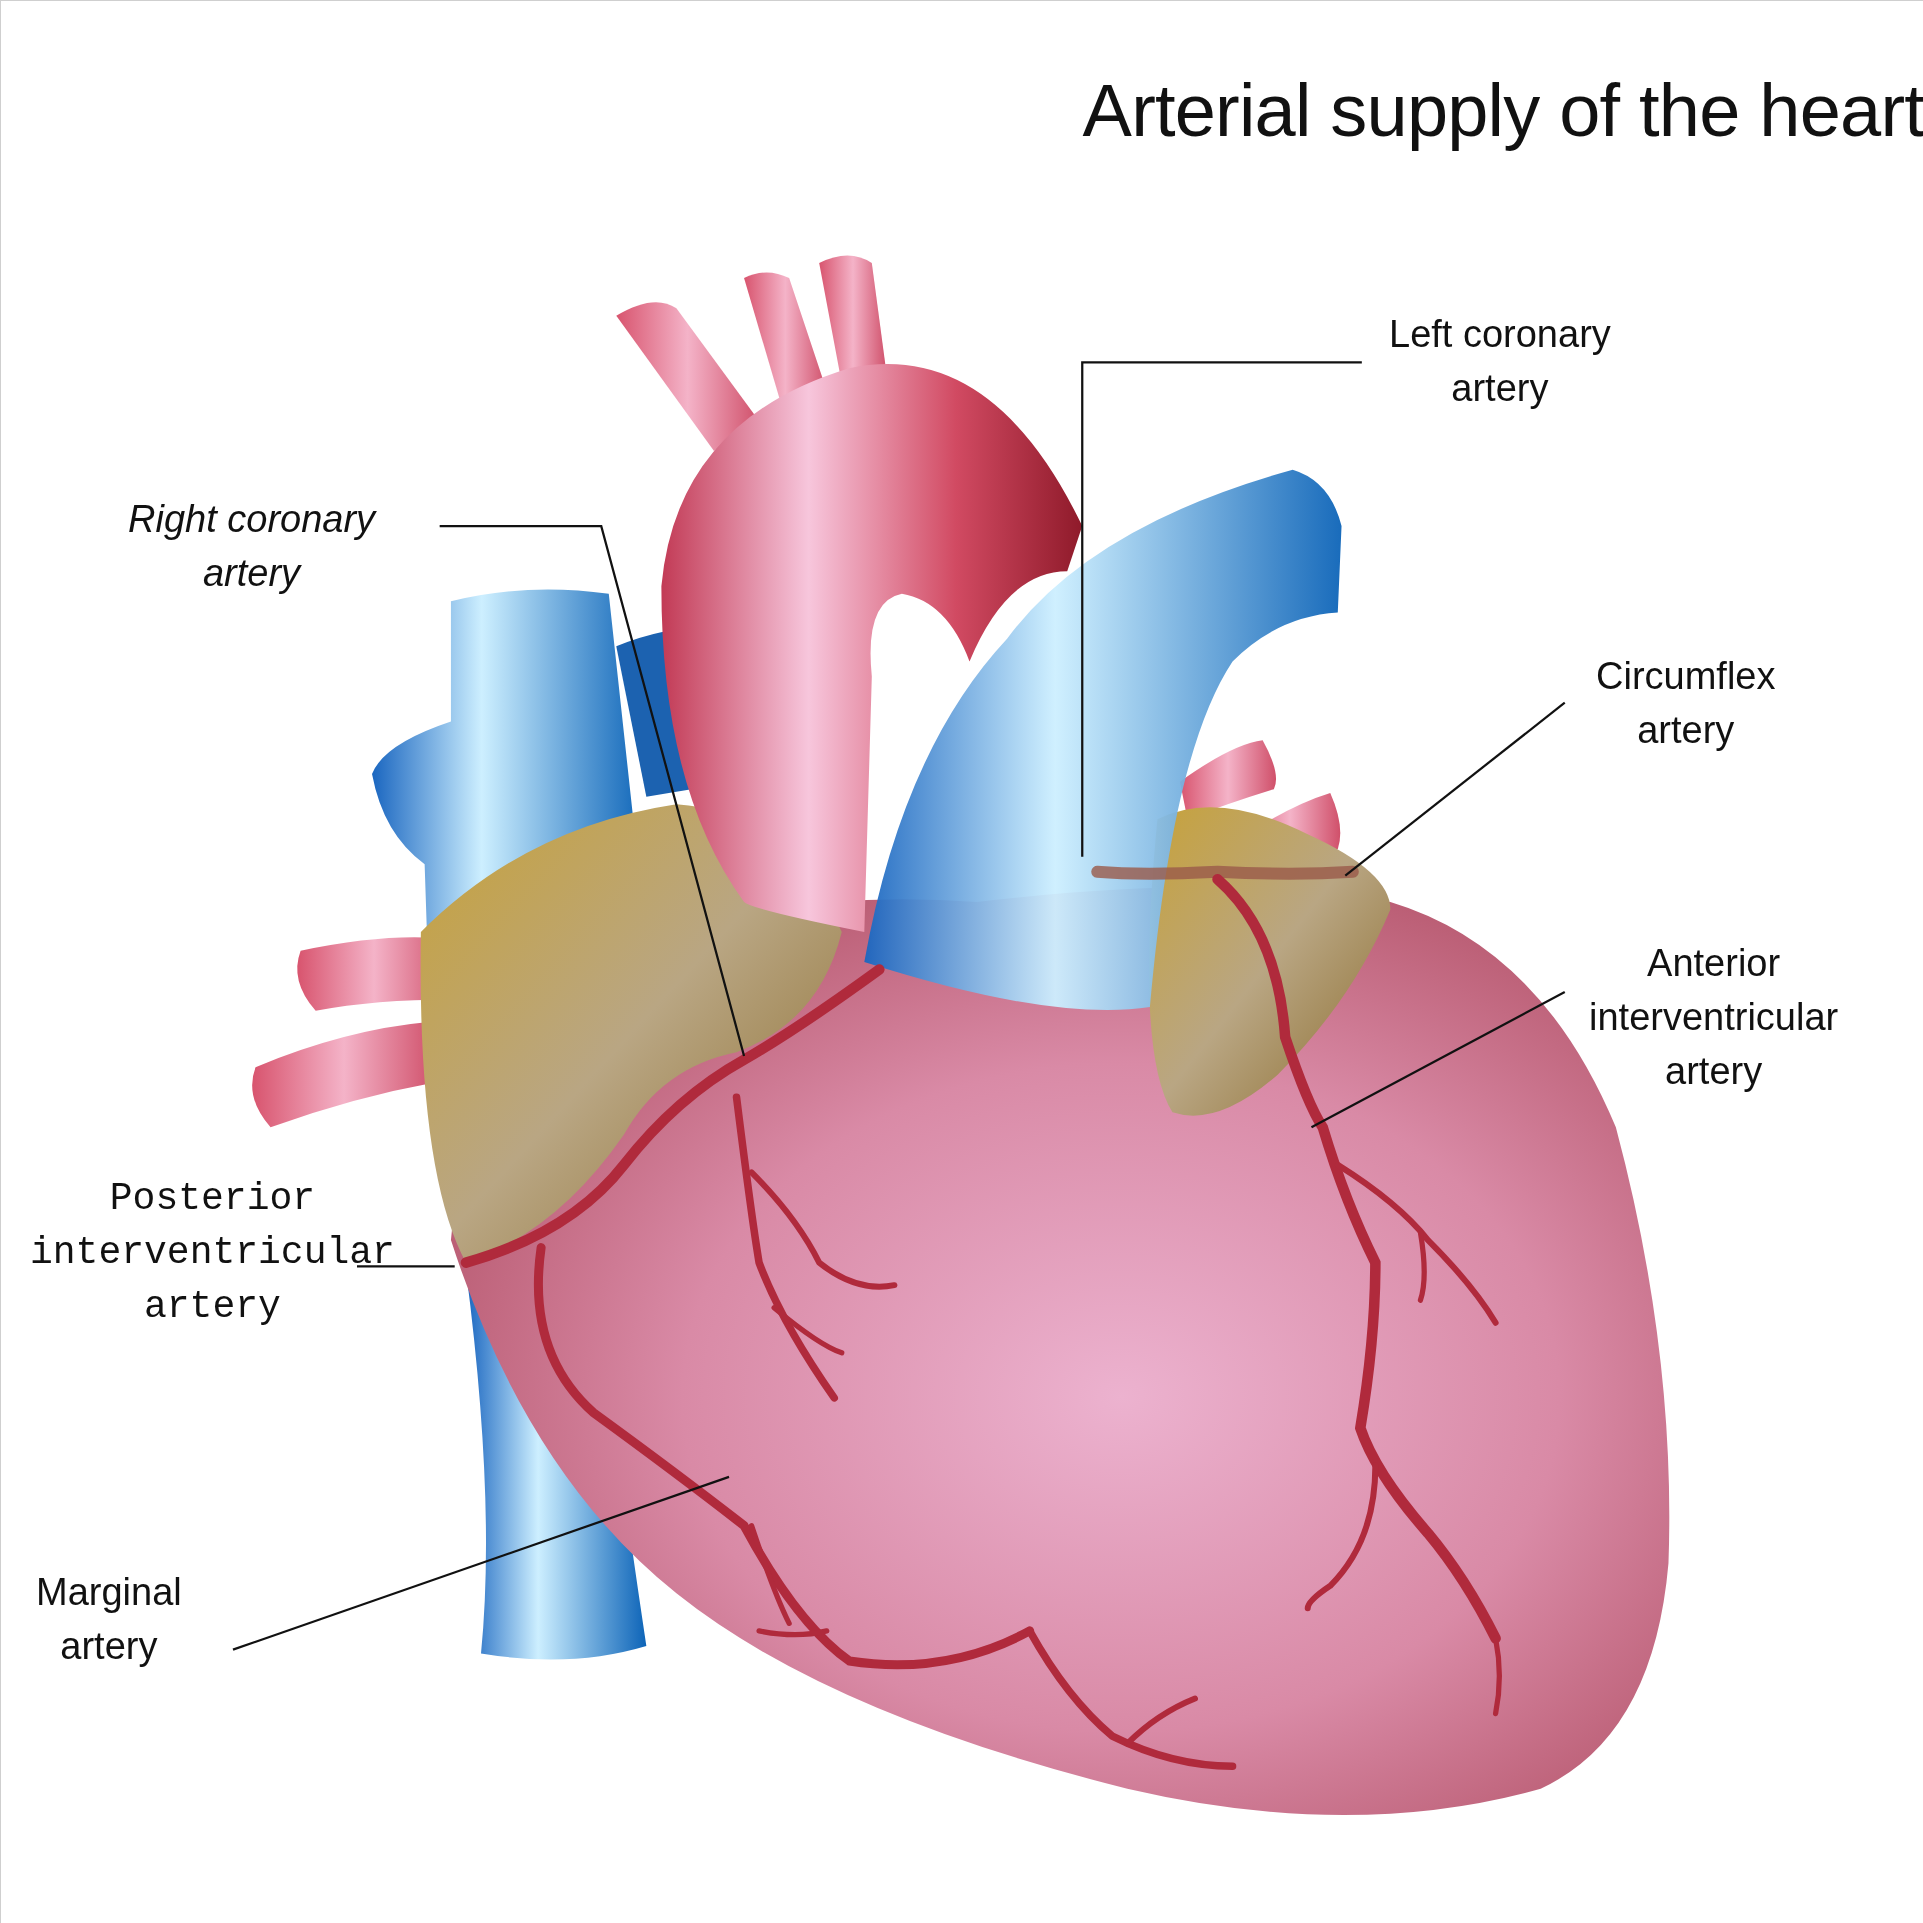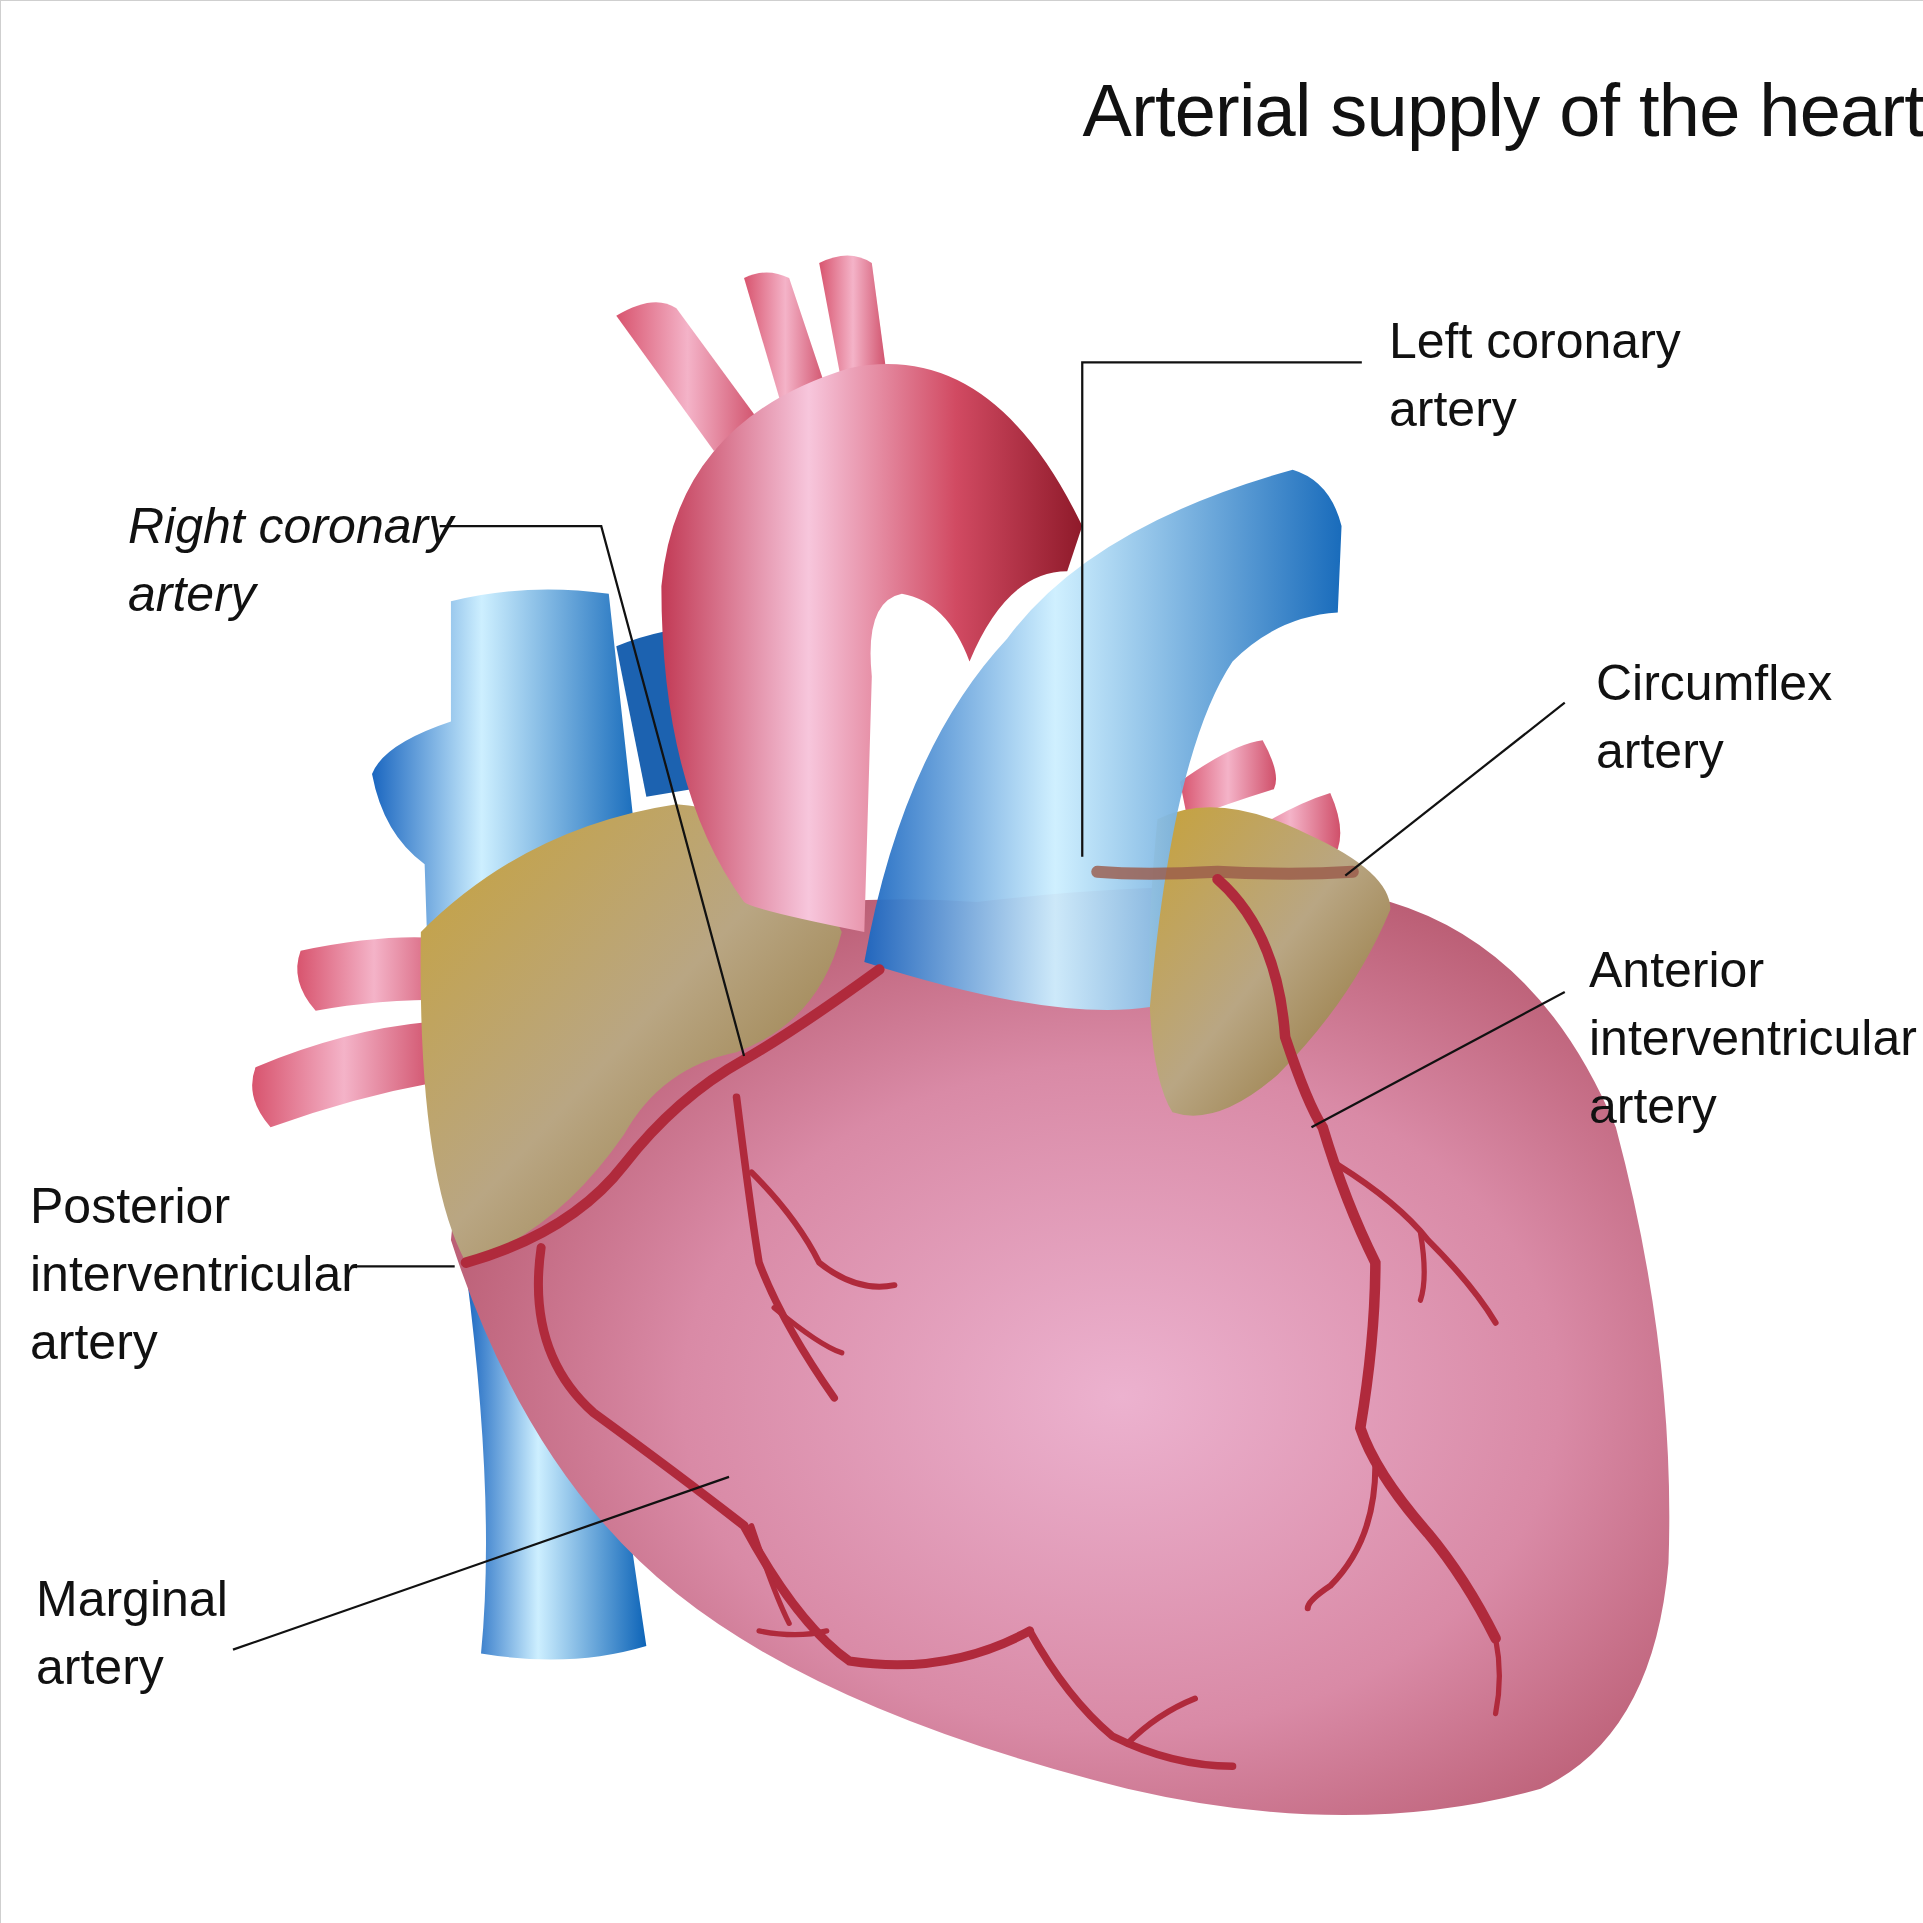--- a/index.html
+++ b/index.html
@@ -1,21 +1,21 @@
 <!DOCTYPE html>
 <html style="font-size:12px"><head>
   <meta charset="utf-8">
   <style>
     html, body { margin: 0; padding: 0; background: #ffffff; }
     body { width: 1924px; height: 1924px; position: relative; overflow: hidden;
            font-family: "Liberation Sans", "DejaVu Sans", sans-serif; color: #111; }
     .frame { position: absolute; left: 0; top: 0; width: 1922px; height: 1922px; border: 0.8px solid #cfcfcf; }
     .title { position: absolute; left: 0; width: 1924px; top: 69px; text-align: right;
              font-size: 74px; line-height: 83px; letter-spacing: -0.8px; }
-    .label { position: absolute; font-size: 50px; line-height: 68px; white-space: pre-line; }
+    .label { position: absolute; font-size: 38px; line-height: 54px; white-space: pre-line; text-align: center; }
     svg.art { position: absolute; left: 0; top: 0; }
   </style>
 </head>
 <body>
 
 <div class="frame"></div>
 
 <svg class="art" width="1924" height="1924" viewBox="0 0 2560 2560">
   <defs>
     <radialGradient id="gHeart" cx="0.55" cy="0.55" r="0.6">
@@ -115,18 +115,18 @@
 
 <div class="label" style="left:1389px; top:307px;">Left coronary
 artery</div>
 <div class="label" style="left:128px; top:492px;font-style:italic;">Right coronary
 artery</div>
 <div class="label" style="left:1596px; top:649px;">Circumflex
 artery</div>
 <div class="label" style="left:1589px; top:936px;">Anterior
 interventricular
 artery</div>
-<div class="label" style="left:30px; top:1172px;">Posterior
+<div class="label" style="left:30px; top:1172px;font-family:Liberation Mono, monospace;">Posterior
 interventricular
 artery</div>
 <div class="label" style="left:30px; top:1565px;margin-left:6px;">Marginal
 artery</div>
 
 
 </body></html>

